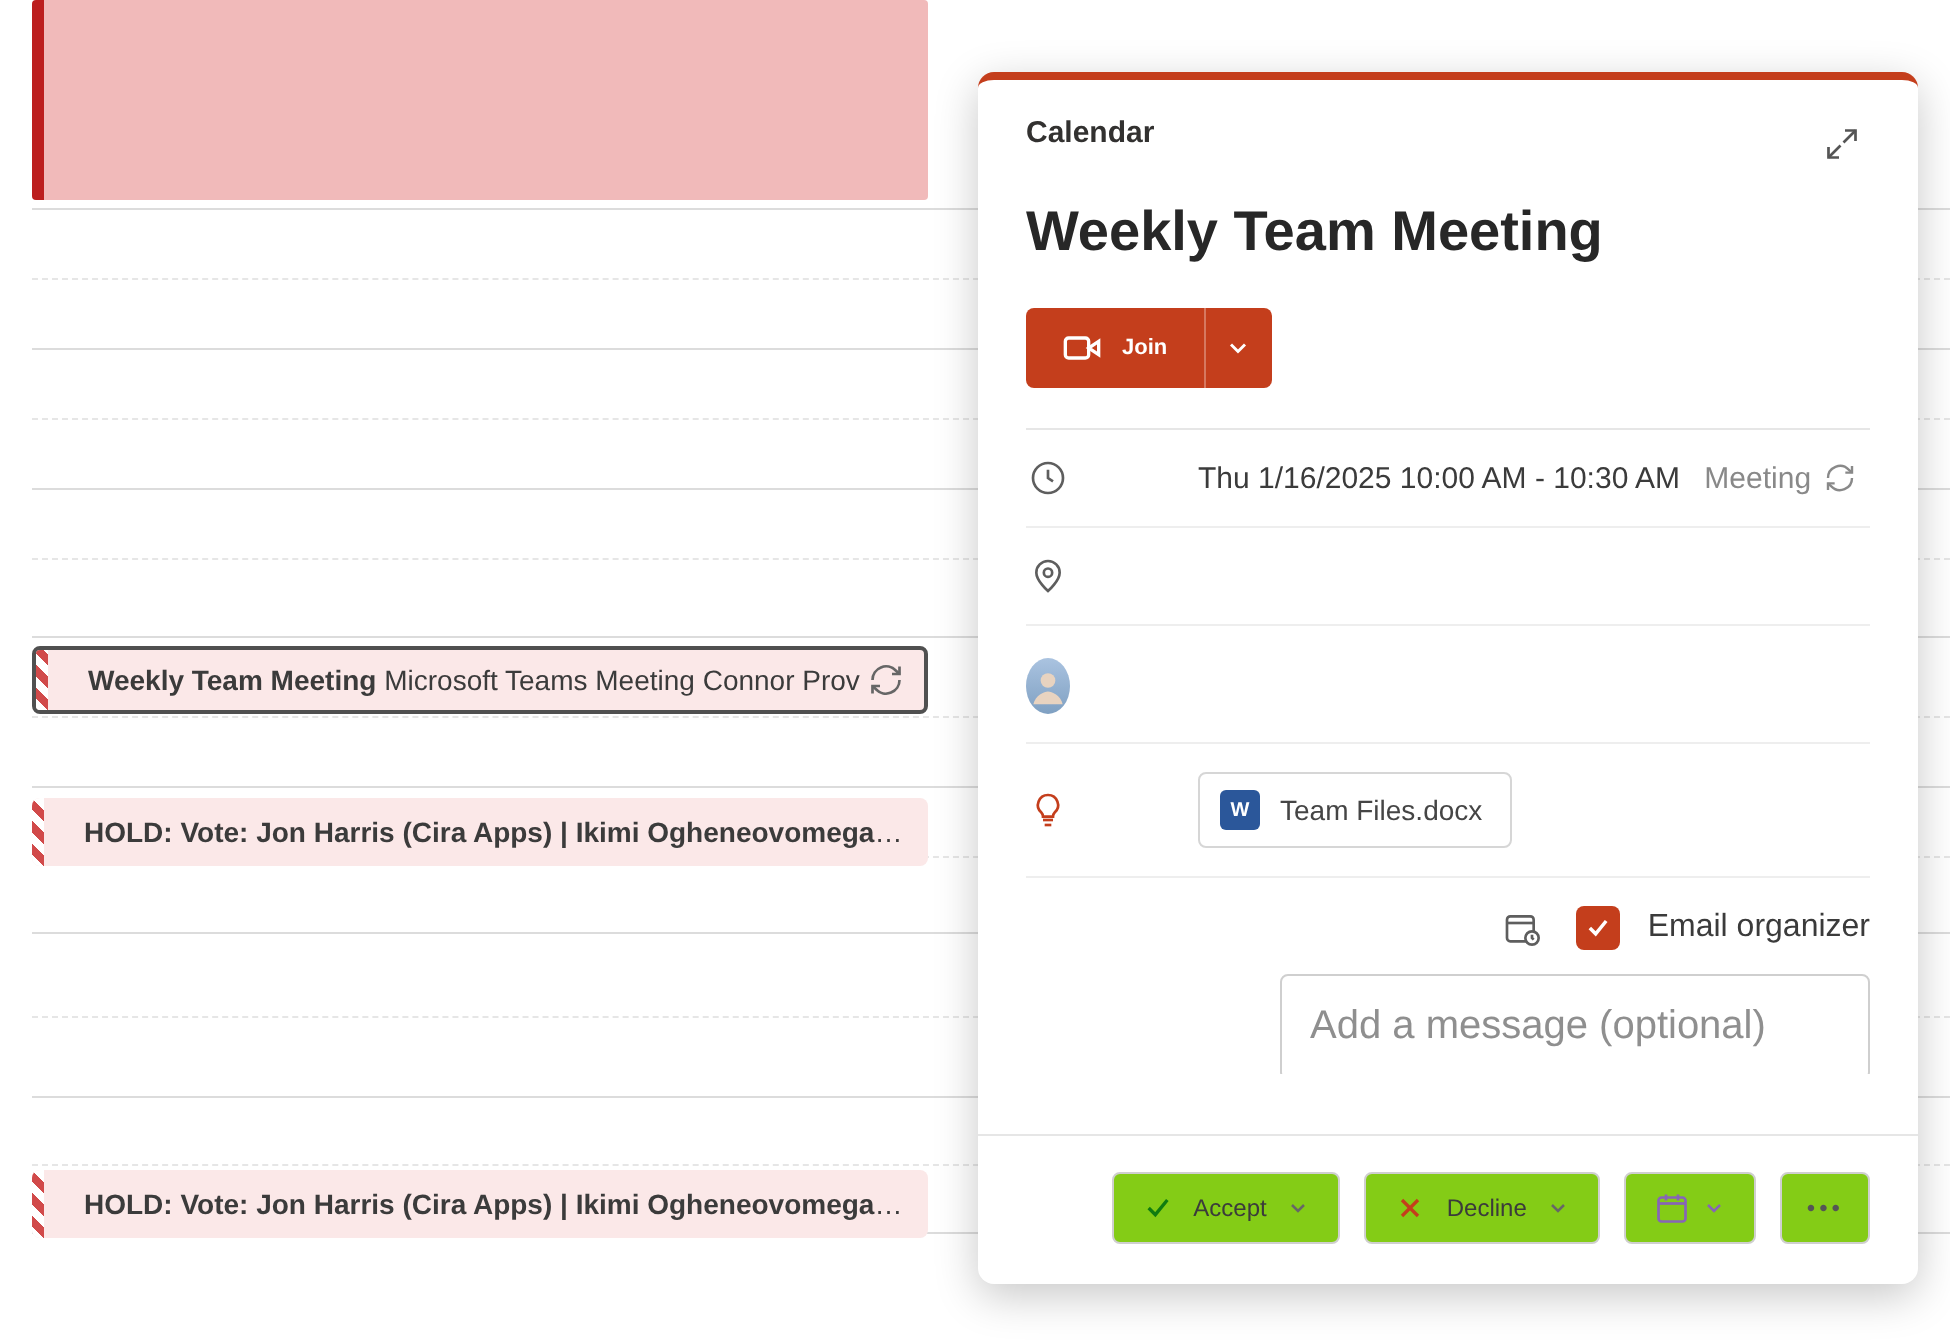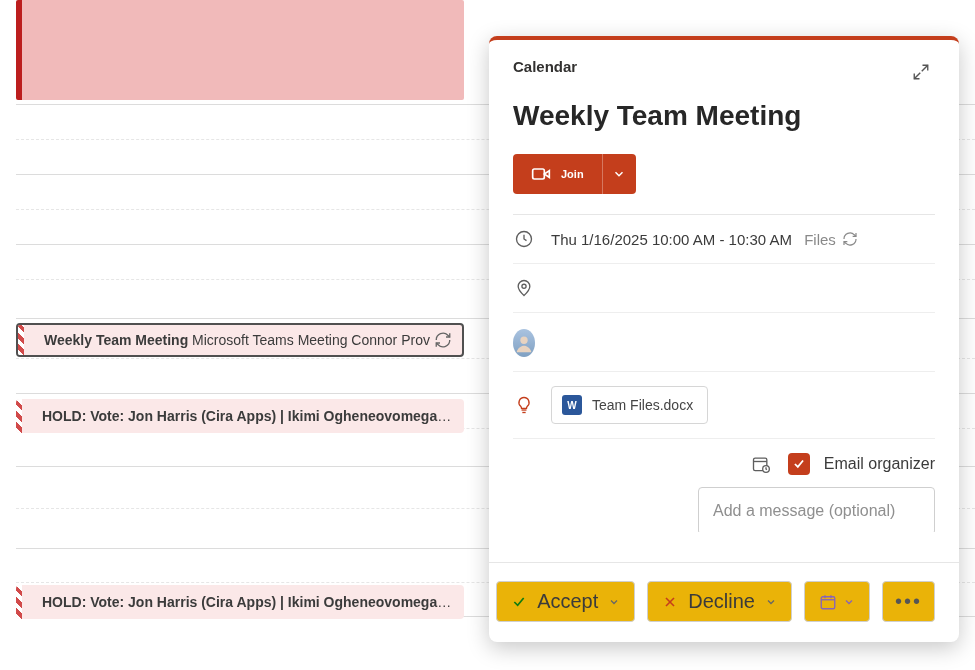--- a/index.html
+++ b/index.html
@@ -166,21 +166,21 @@
   }
   .detail-row:last-child { border-bottom: none; }
   .detail-row .icon-slot {
     width: 22px;
     display: flex;
     align-items: center;
     justify-content: center;
     color: #5e5e5e;
     flex: 0 0 auto;
   }
-  .detail-row .textcol { flex: 1 1 auto; }
+  .detail-row .textcol { flex: 1 1 auto; margin-left: 48px; }
   .series-pill {
     margin-left: 8px;
     color: #898989;
     font-size: 15px;
     display: inline-flex;
     align-items: center;
     gap: 6px;
   }
   .sub {
     color: #777;
@@ -232,41 +232,41 @@
     justify-content: center;
     color: #fff;
     cursor: pointer;
   }
   .message-input {
     margin-top: 12px;
     width: 100%;
     border: 1px solid #cfcfcf;
     border-radius: 4px;
     padding: 14px 14px;
-    font-size: 16px;
+    font-size: 20px;
     color: #333;
   }
   .message-input::placeholder { color: #8f8f8f; }
 
   .footer {
     border-top: 1px solid #e6e6e6;
     padding: 18px 24px 20px 24px;
     display: flex;
     gap: 12px;
     justify-content: flex-end;
   }
   .btn-outline {
     display: flex;
     align-items: center;
     gap: 10px;
     border: 1px solid #cfcfcf;
-    background: #eab308;
+    background: #84cc16;
     border-radius: 4px;
     padding: 8px 14px;
-    font-size: 20px;
+    font-size: 12px;
     color: #3b3b3b;
     cursor: pointer;
   }
   .btn-outline .chev { color: #666; }
   .checkmark { color: #107c10; }
   .xmark { color: #C43E1C; }
   .cal-mini { color: #8764b8; display:flex; align-items:center; gap:6px; }
 
   svg { display:block; }
 </style>
@@ -358,21 +358,21 @@
       <div class="detail-row">
         <div class="icon-slot">
           <svg width="20" height="20" viewBox="0 0 24 24" fill="none" stroke="currentColor" stroke-width="1.6">
               <circle cx="12" cy="12" r="9"></circle>
               <path d="M12 7v5l3 2"></path>
             </svg>
         </div>
         <div class="textcol">
           <span>Thu 1/16/2025 10:00 AM - 10:30 AM</span>
           <span class="series-pill">
-            <span>Files</span>
+            <span>Meeting</span>
             <svg width="16" height="16" viewBox="0 0 24 24" fill="none" stroke="currentColor" stroke-width="1.8">
                 <path d="M3 12a9 9 0 0 1 15.5-6.3L21 8"></path>
                 <path d="M21 3v5h-5"></path>
                 <path d="M21 12a9 9 0 0 1-15.5 6.3L3 16"></path>
                 <path d="M3 21v-5h5"></path>
               </svg>
           </span>
         </div>
       </div>
 

